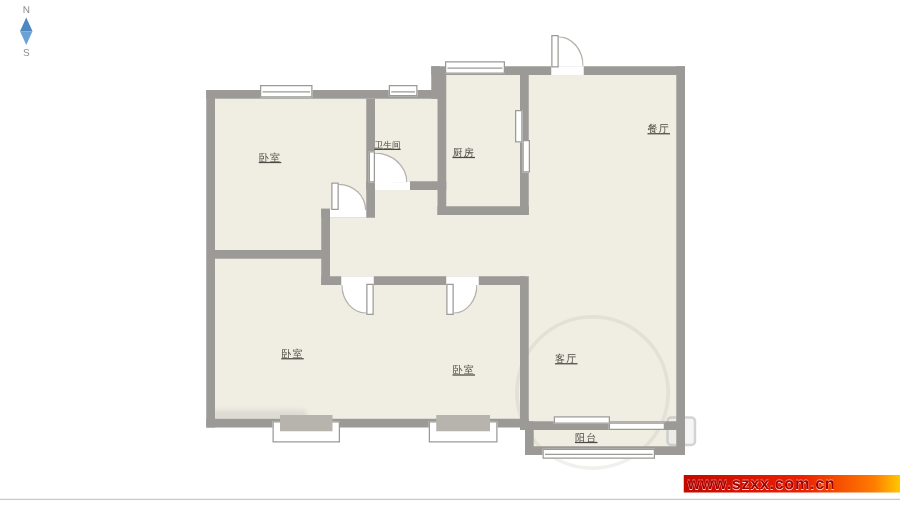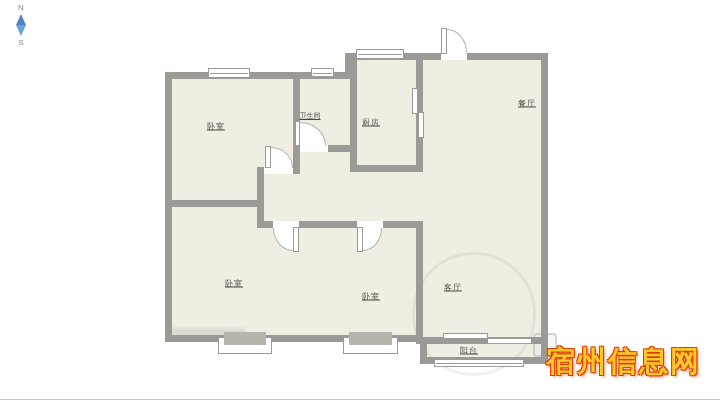--- a/index.html
+++ b/index.html
@@ -143,16 +143,18 @@
 
   <div class="room-label" style="left:216px;top:126px;">卧室</div>
   <div class="room-label small" style="left:310px;top:116px;">卫生间</div>
   <div class="room-label" style="left:371px;top:122px;">厨房</div>
   <div class="room-label" style="left:527px;top:103px;">餐厅</div>
   <div class="room-label" style="left:234px;top:283px;">卧室</div>
   <div class="room-label" style="left:371px;top:296px;">卧室</div>
   <div class="room-label" style="left:453px;top:287px;">客厅</div>
   <div class="room-label" style="left:455px;top:350px;padding-left:28px;">阳台</div>
 
-  <div class="wm-title">宿州信息网</div>
+  <div class="wm-bar">
+    <span class="wm-url">www.szxx.com.cn</span>
+  </div>
 
   <div class="page-divider"></div>
 </div>
 
 </body></html>

